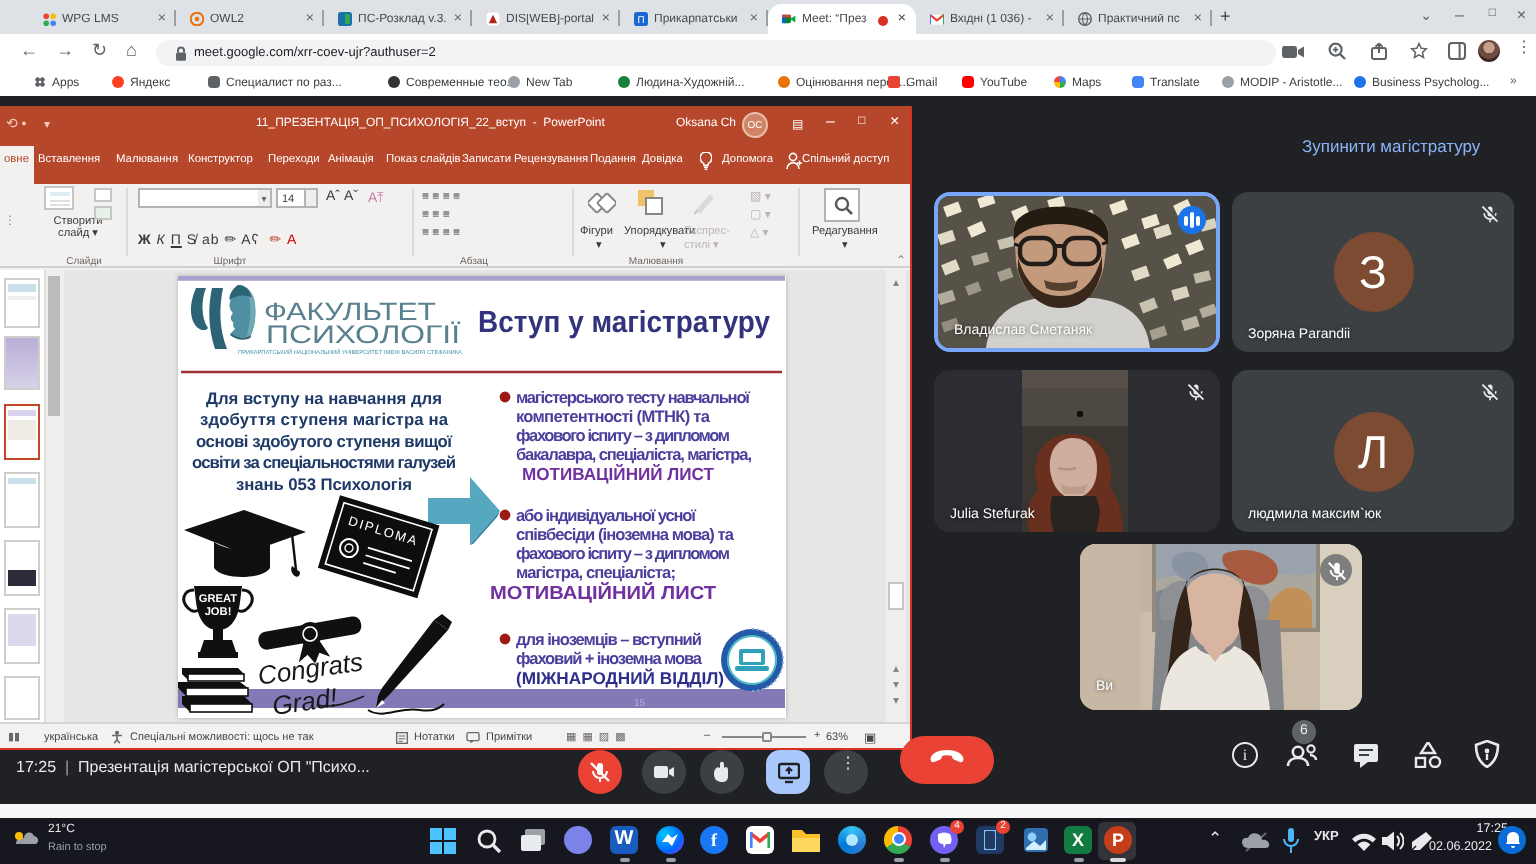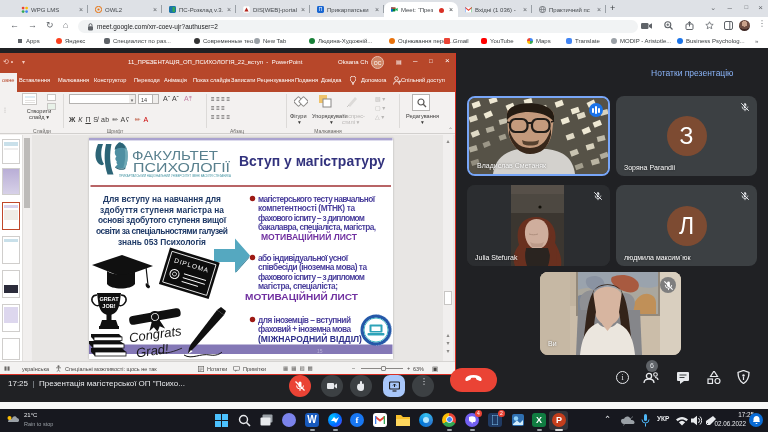--- a/index.html
+++ b/index.html
@@ -179,21 +179,21 @@
  <div class="bm" style="left:389px"><span class="ic" style="background:#e8710a;border-radius:50%;"></span>Оцінювання персо...</div>
  <div class="bm" style="left:444px"><span class="ic" style="background:linear-gradient(#ea4335,#ea4335);border-radius:1px;position:relative;"></span>Gmail</div>
  <div class="bm" style="left:481px"><span class="ic" style="background:#ff0000;border-radius:2px;"></span>YouTube</div>
  <div class="bm" style="left:527px"><span class="ic" style="background:conic-gradient(#4285f4 0 25%,#34a853 0 50%,#fbbc04 0 75%,#ea4335 0);border-radius:50%;"></span>Maps</div>
  <div class="bm" style="left:566px"><span class="ic" style="background:#4285f4;"></span>Translate</div>
  <div class="bm" style="left:611px"><span class="ic" style="background:#9aa0a6;border-radius:50%;"></span>MODIP - Aristotle...</div>
  <div class="bm" style="left:677px"><span class="ic" style="background:#1a73e8;border-radius:50%;"></span>Business Psycholog...</div>
  <div class="bm" style="left:755px;color:#5f6368;">»</div>
 </div>
 
-<div id="stoppres">Нотатки презентацію</div>
+<div id="stoppres">Зупинити магістратуру</div>
 
 <div class="tile" id="t1" style="left:467px;top:96px;width:143px;height:80px;border:2px solid #78a6f8;">
   <svg width="139" height="76" viewBox="0 0 139 76" style="position:absolute;left:0;top:0;">
     <rect width="139" height="76" fill="#565247"></rect>
     <g fill="#efe9d4">
       <rect x="3" y="4" width="8" height="5.5" transform="rotate(-20 7 6)"></rect>
           <rect x="20" y="0" width="8" height="5" transform="rotate(-18 24 2)"></rect>
           <rect x="37" y="6" width="8" height="5.5" transform="rotate(-22 41 8)"></rect>
           <rect x="55" y="1" width="8" height="5" transform="rotate(-15 59 3)"></rect>
           <rect x="70" y="8" width="8" height="5" transform="rotate(-20 74 10)" opacity=".8"></rect>

